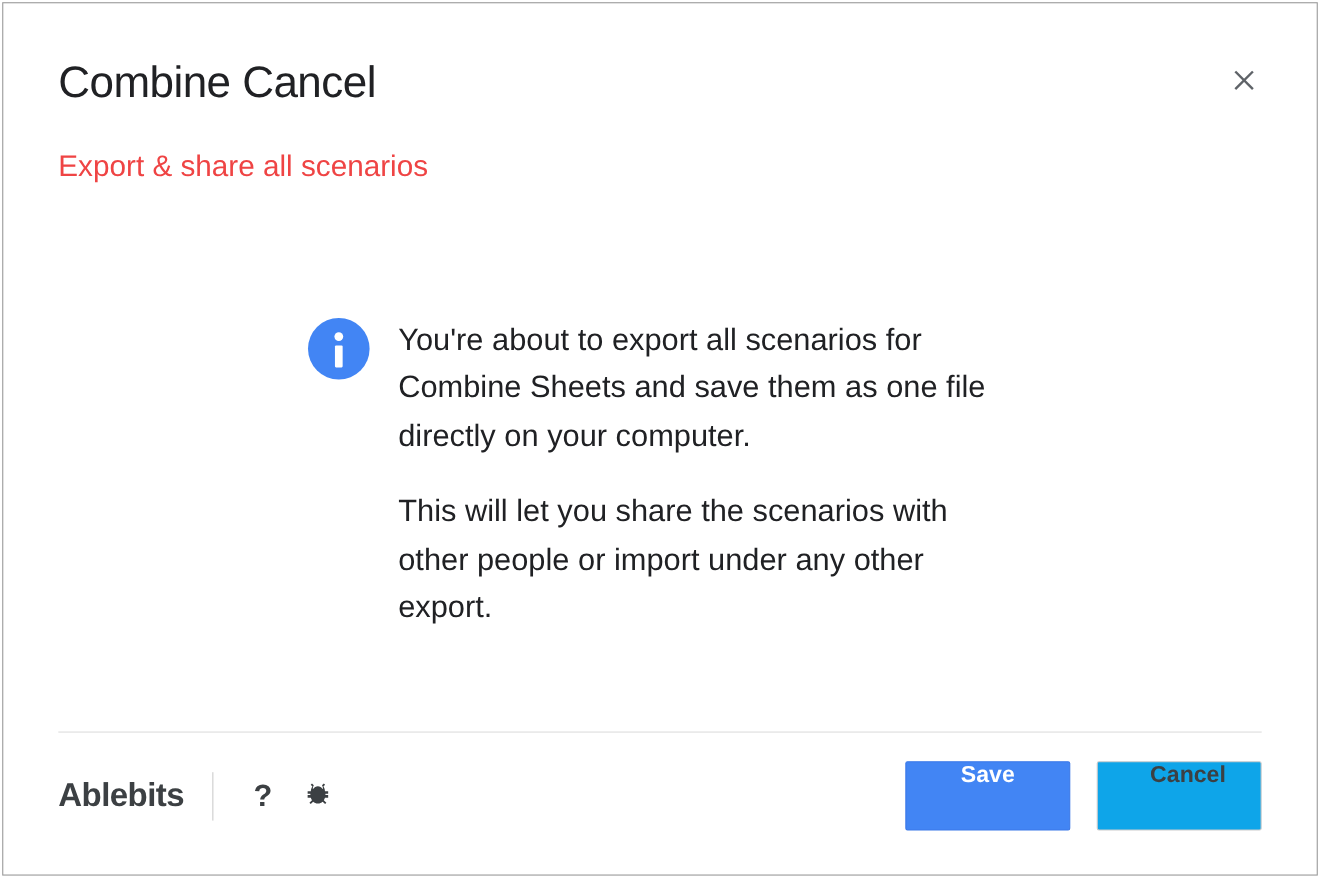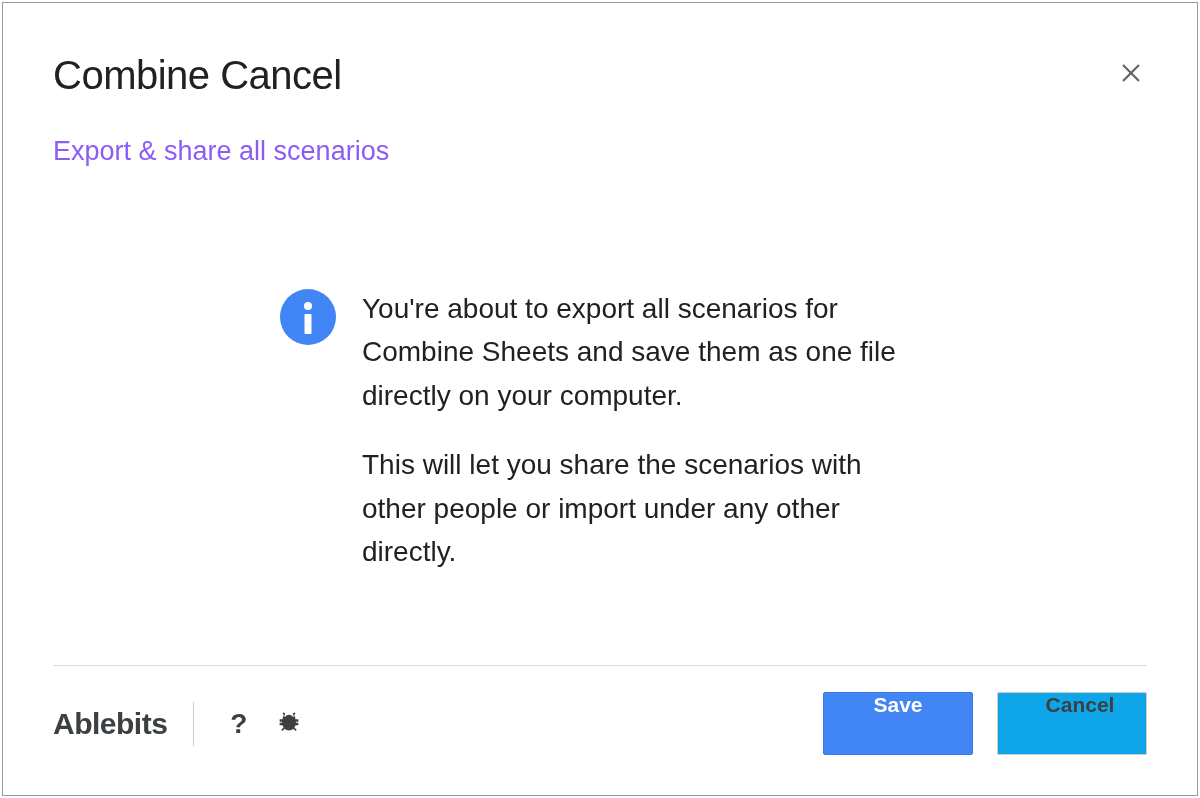--- a/index.html
+++ b/index.html
@@ -44,21 +44,21 @@
       padding: 4px;
       margin-top: 4px;
     }
     .close-btn svg {
       width: 24px;
       height: 24px;
     }
     .subtitle {
       font-size: 27px;
       font-weight: 400;
-      color: #8b5cf6;
+      color: #ef4444;
       margin-top: 38px;
     }
     .content-area {
       flex: 1;
       display: flex;
       align-items: flex-start;
       justify-content: center;
       padding-top: 120px;
     }
     .info-box {
@@ -183,21 +183,21 @@
   <div class="content-area">
     <div class="info-box">
       <div class="info-icon">
         <svg class="info-icon-inner" width="16" height="36" viewBox="0 0 16 36">
           <circle cx="8" cy="7" r="4" fill="#fff"></circle>
           <rect x="4.5" y="15" width="7" height="20" rx="1" fill="#fff"></rect>
         </svg>
       </div>
       <div class="info-text">
         <p>You're about to export all scenarios for Combine Sheets and save them as one file directly on your computer.</p>
-        <p>This will let you share the scenarios with other people or import under any other directly.</p>
+        <p>This will let you share the scenarios with other people or import under any other export.</p>
       </div>
     </div>
   </div>
 
   <div class="footer">
     <div class="footer-left">
       <div class="brand">Ablebits</div>
       <div class="divider"></div>
       <div class="help-btn">
         <span>?</span>

